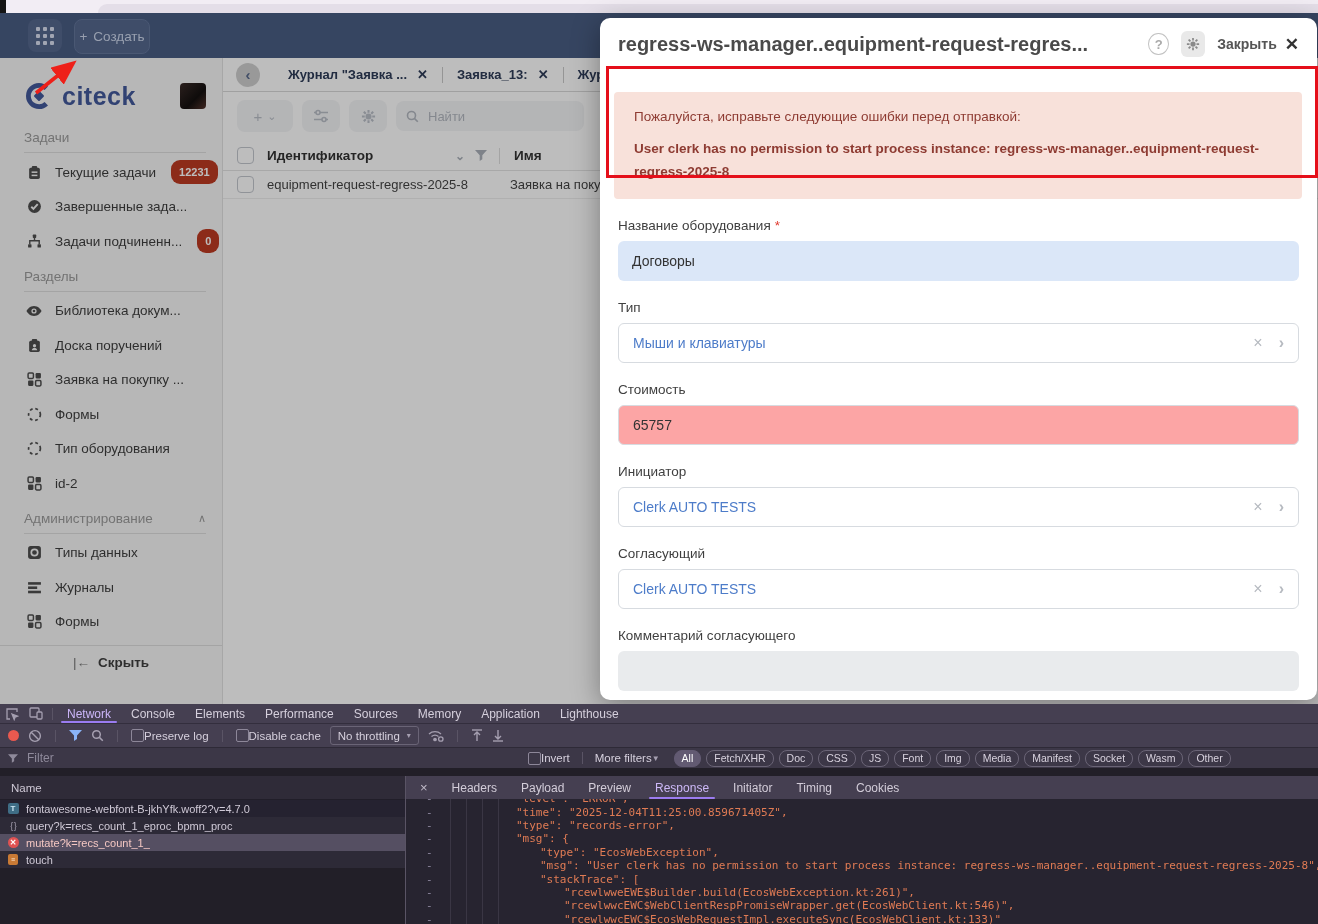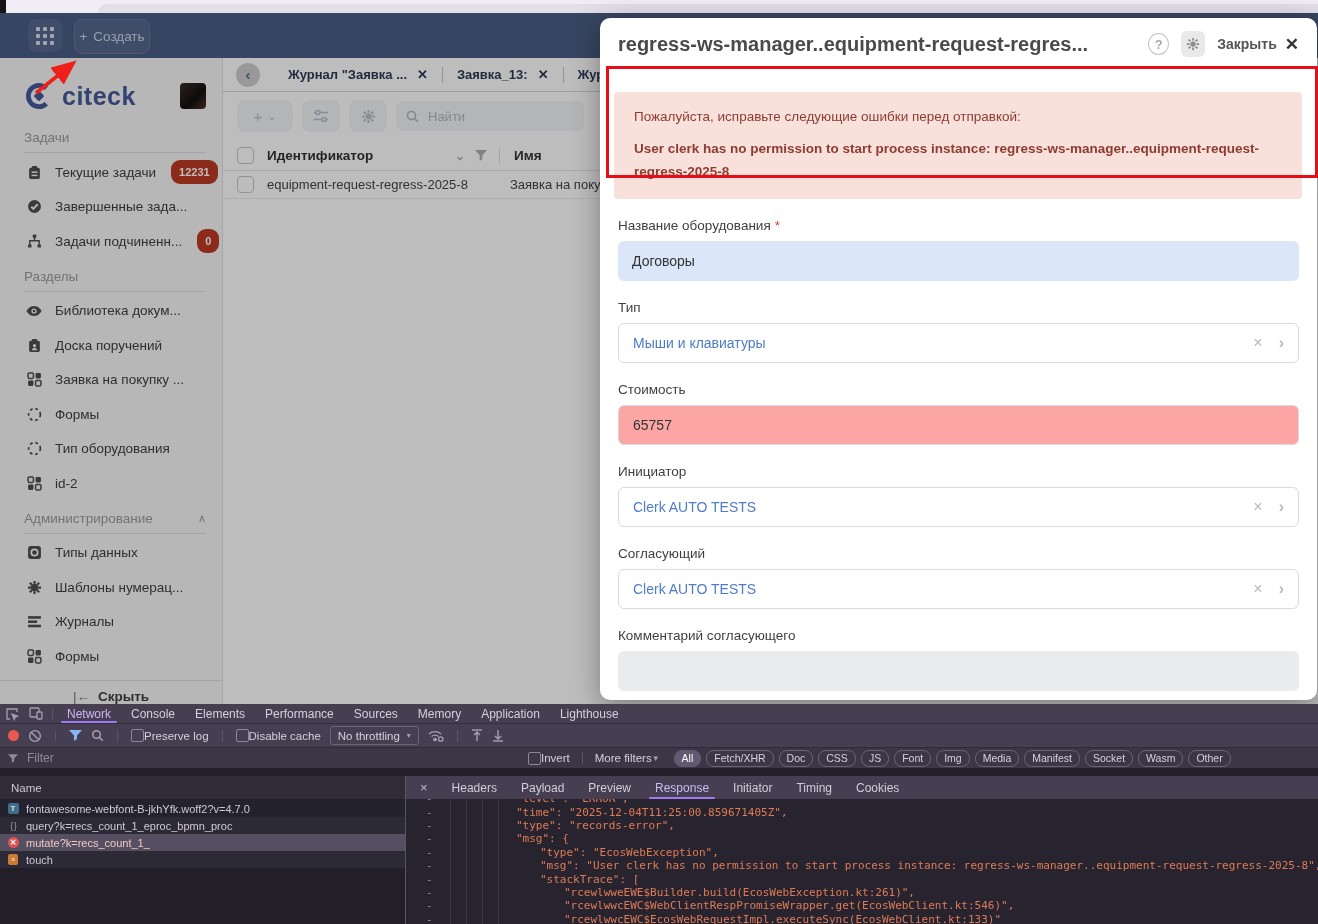--- a/index.html
+++ b/index.html
@@ -269,31 +269,20 @@
             <span class="ic">
               <svg width="15" height="15" viewBox="0 0 14 14">
                 <rect x="1" y="1" width="12" height="12" rx="2.5" fill="#4f4f4f"></rect>
                 <circle cx="7" cy="7" r="3" fill="none" stroke="#f7f7f7" stroke-width="1.6"></circle>
               </svg>
             </span>
             <span>Типы данных</span>
           </div>
           <div class="side-item">
             <span class="ic">
-              <svg width="15" height="15" viewBox="0 0 16 16" fill="#4f4f4f">
-                <circle cx="8" cy="8" r="4"></circle>
-                <g stroke="#4f4f4f" stroke-width="2.4">
-                  <path d="M8 1v3M8 12v3M1 8h3M12 8h3M3 3l2.1 2.1M10.9 10.9L13 13M13 3l-2.1 2.1M5.1 10.9L3 13"></path>
-                </g>
-              </svg>
-            </span>
-            <span>Шаблоны нумерац...</span>
-          </div>
-          <div class="side-item">
-            <span class="ic">
               <svg width="15" height="13" viewBox="0 0 14 12" fill="#4f4f4f">
                 <rect x="1" y="1" width="12" height="2.4"></rect>
                 <rect x="1" y="5" width="8.5" height="2.4"></rect>
                 <rect x="1" y="9" width="12" height="2.4"></rect>
               </svg>
             </span>
             <span>Журналы</span>
           </div>
           <div class="side-item">
             <span class="ic">

